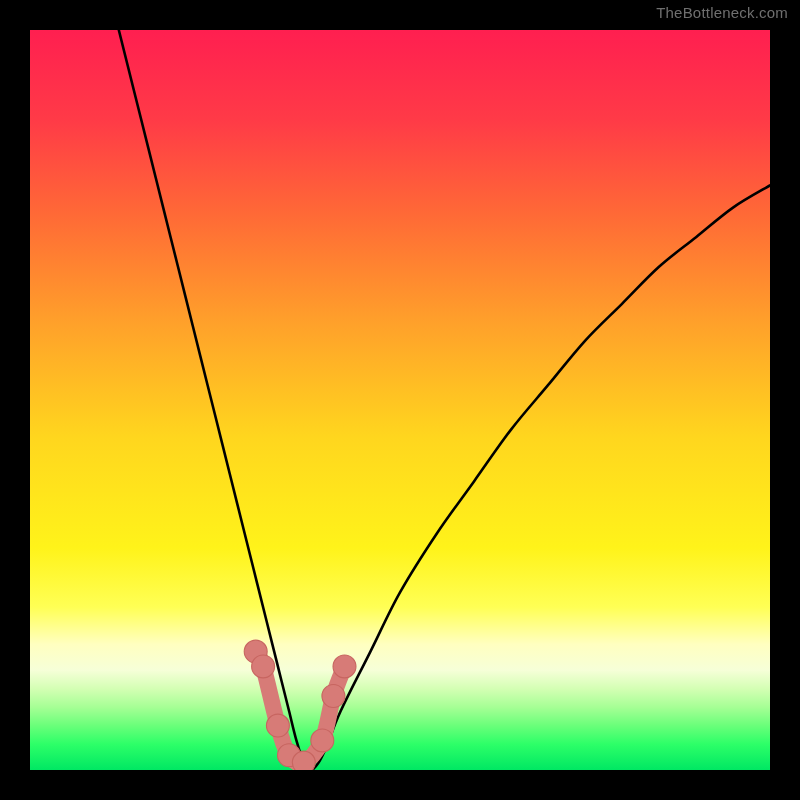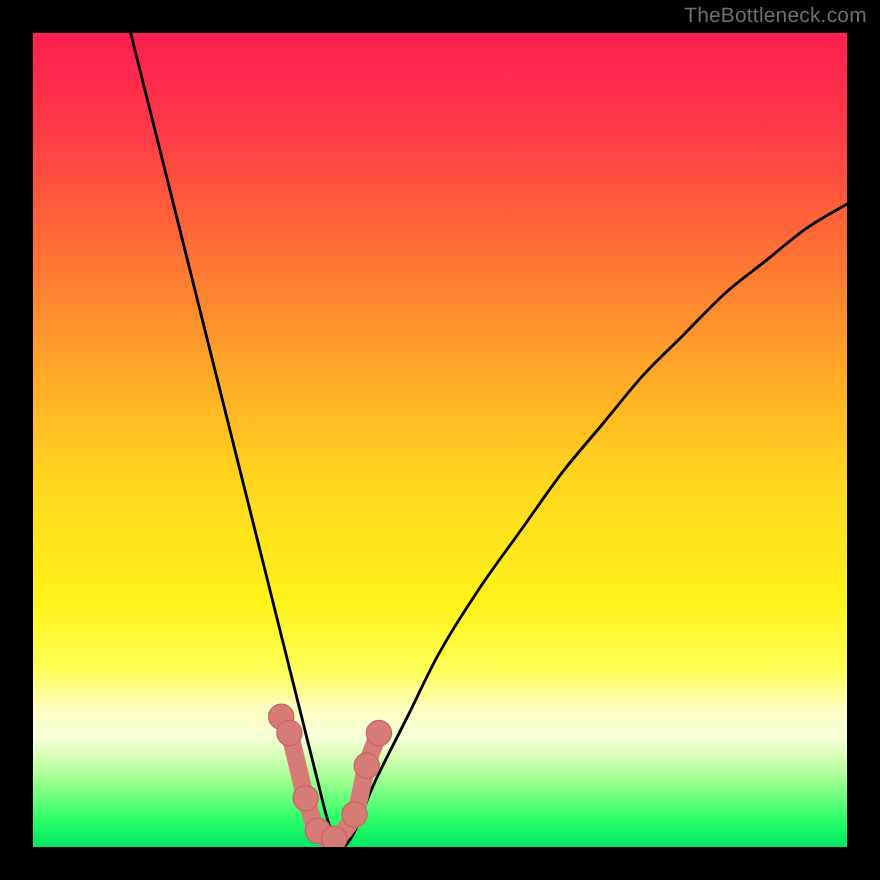--- a/index.html
+++ b/index.html
@@ -33,21 +33,21 @@
     inset: 0;
     width: 100%;
     height: 100%;
     overflow: visible;
   }
   .watermark {
     position: absolute;
     top: 4px;
     right: 12px;
     color: #6f6f6f;
-    font-size: 19px;
+    font-size: 15px;
     letter-spacing: 0.2px;
     font-weight: 400;
     margin-left: 28px;
   }
 </style>
 </head>
 <body>
 
 <div class="frame">
   <div class="watermark">TheBottleneck.com</div>

